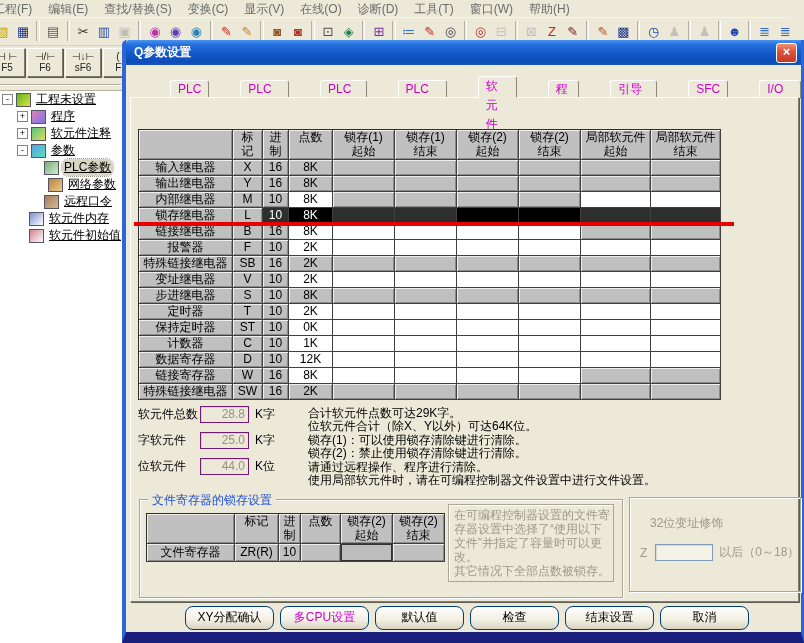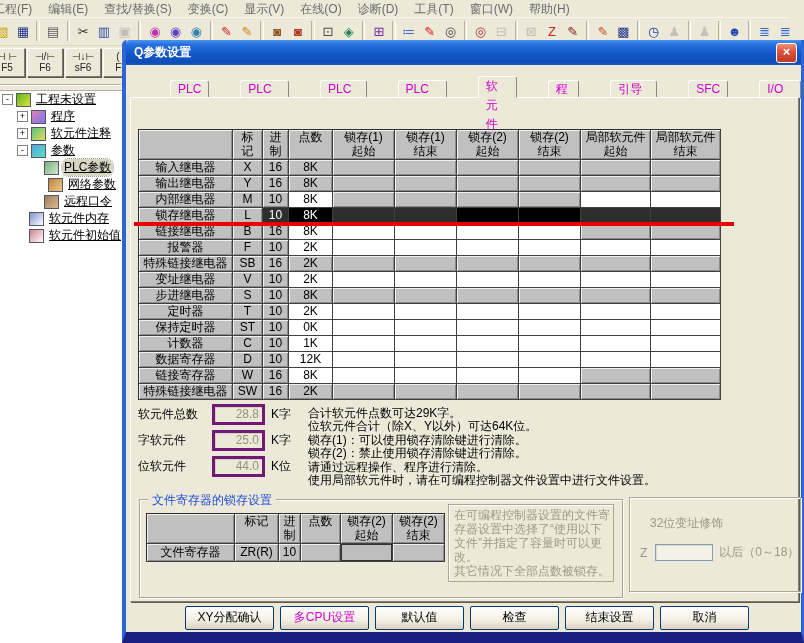--- a/index.html
+++ b/index.html
@@ -82,21 +82,21 @@
   .wht{background:#fff;color:#000;}
   .dimc{background:#2E2E2E;color:#fff;}
   .blkc{background:#000;color:#fff;}
   #devtable{position:absolute;left:7px;top:31px;}
   #redline{position:absolute;left:3px;top:124px;width:600px;height:4px;background:#E60000;z-index:5;}
 
   
   #totals{position:absolute;left:7px;top:308px;}
   .statrow{display:flex;align-items:center;height:17px;margin-bottom:9px;}
   .statlabel{width:62px;color:#000;}
-  .statinput{width:44px;height:15px;margin-left:12px;background:#ECE9D8;border:3px solid #701a75;
+  .statinput{width:44px;height:15px;margin-left:0;background:#ECE9D8;border:1px solid #701a75;
     box-shadow:inset 1px 1px 0 #d5d2c2;color:#94927e;text-align:right;padding-right:3px;line-height:15px;}
   .statunit{margin-left:6px;color:#000;}
 
   #notes{position:absolute;left:177px;top:309px;width:420px;color:#000;line-height:13.4px;}
 
   
   .gbox{position:absolute;border:1px solid #A9A696;box-shadow:inset 1px 1px 0 #fff, 1px 1px 0 #fff;}
   .gtitle{position:absolute;top:-8px;left:8px;background:#ECE9D8;padding:0 4px;color:#1d4ed8;}
   #gbox-fr{left:8px;top:401px;width:482px;height:97px;}
   #frtable{position:absolute;left:6px;top:13px;}
@@ -107,21 +107,21 @@
     color:#9c9a88;line-height:14px;box-sizing:border-box;}
 
   #gbox-zr{left:498px;top:399px;width:170px;height:93px;}
   #zr-sub{position:absolute;left:20px;top:17px;color:#9c9a88;}
   #zr-row{position:absolute;left:10px;top:46px;display:flex;align-items:center;color:#9c9a88;}
   #zr-input{width:56px;height:15px;background:#F4F2E6;border:1px solid #7F9DB9;
     box-shadow:inset 1px 1px 0 #ddd9c8;margin:0 6px 0 8px;}
 
   
   #btnrow{position:absolute;left:59px;top:541px;display:flex;}
-  .xpbtn{width:87px;height:22px;margin-right:6px;border:1px solid #003C74;border-radius:2px;
+  .xpbtn{width:87px;height:22px;margin-right:6px;border:1px solid #003C74;border-radius:8px;
     background:linear-gradient(180deg,#fff 0%,#F2EFE2 60%,#DAD2BE 100%);
     color:#000;line-height:20px;text-align:center;}
   .xpbtn.accent{color:#CC00CC;}
 </style>
 </head>
 <body>
 
 <div id="stage">
 
   <div id="menubar">

